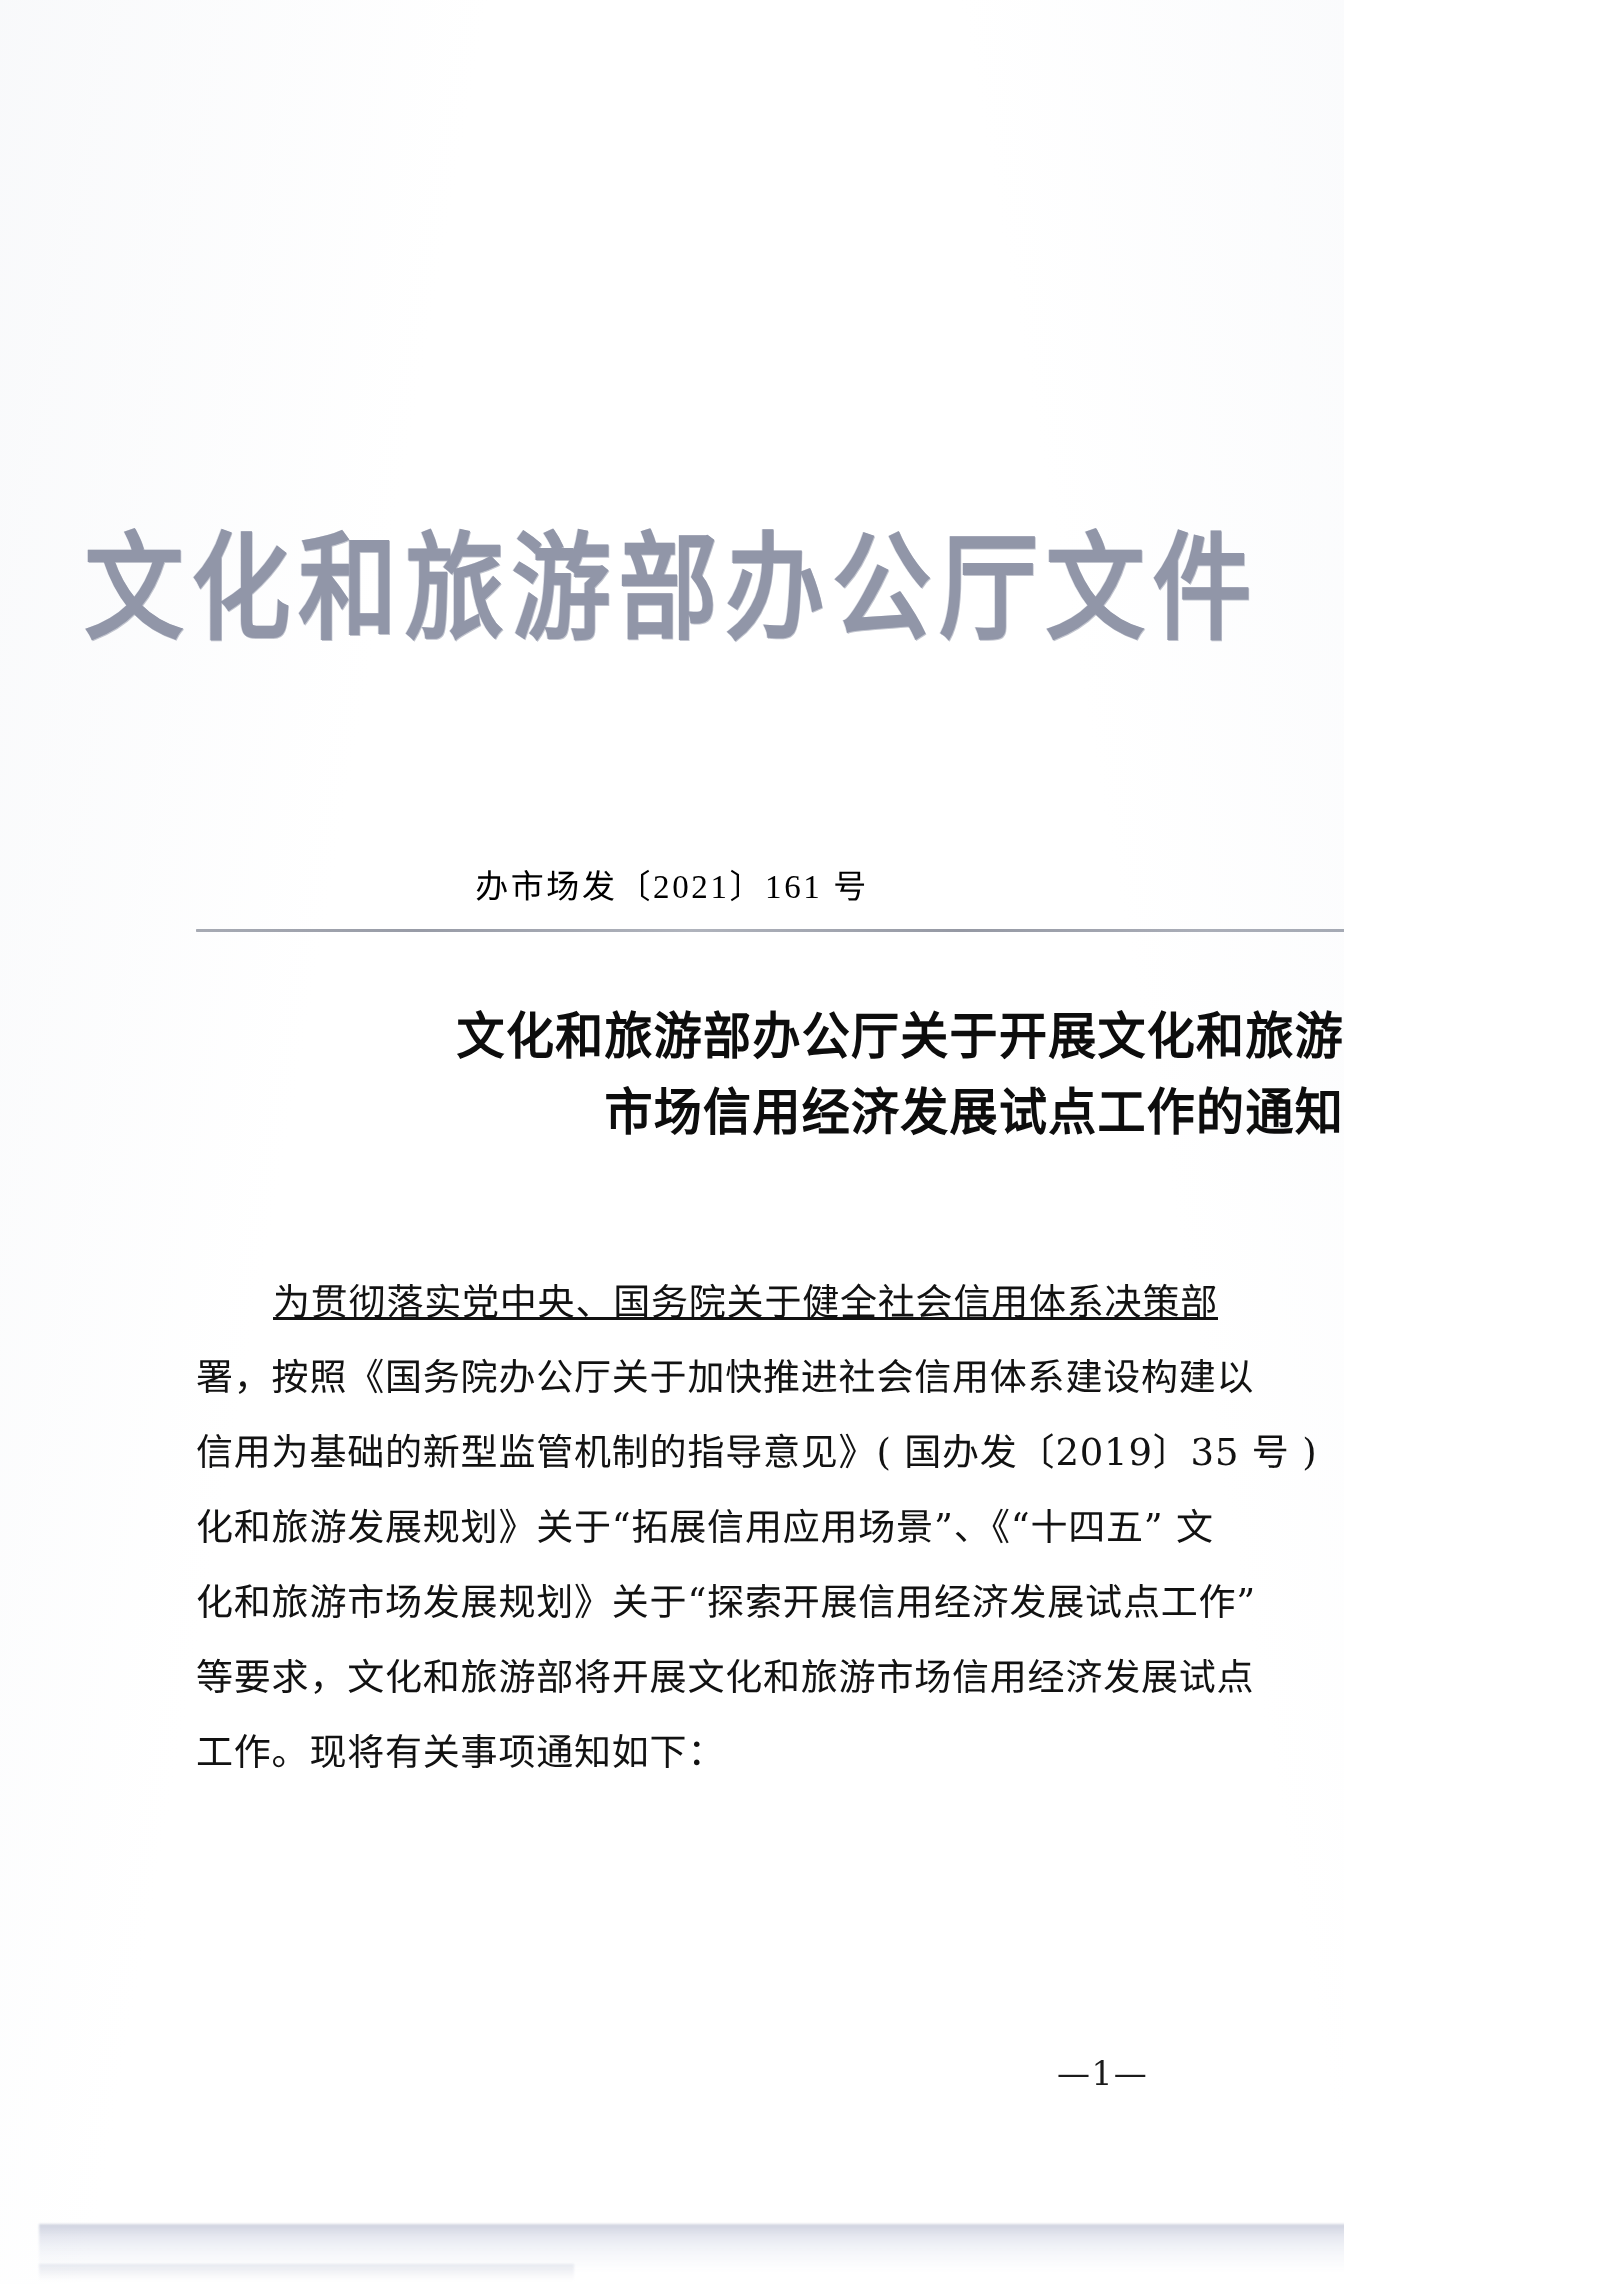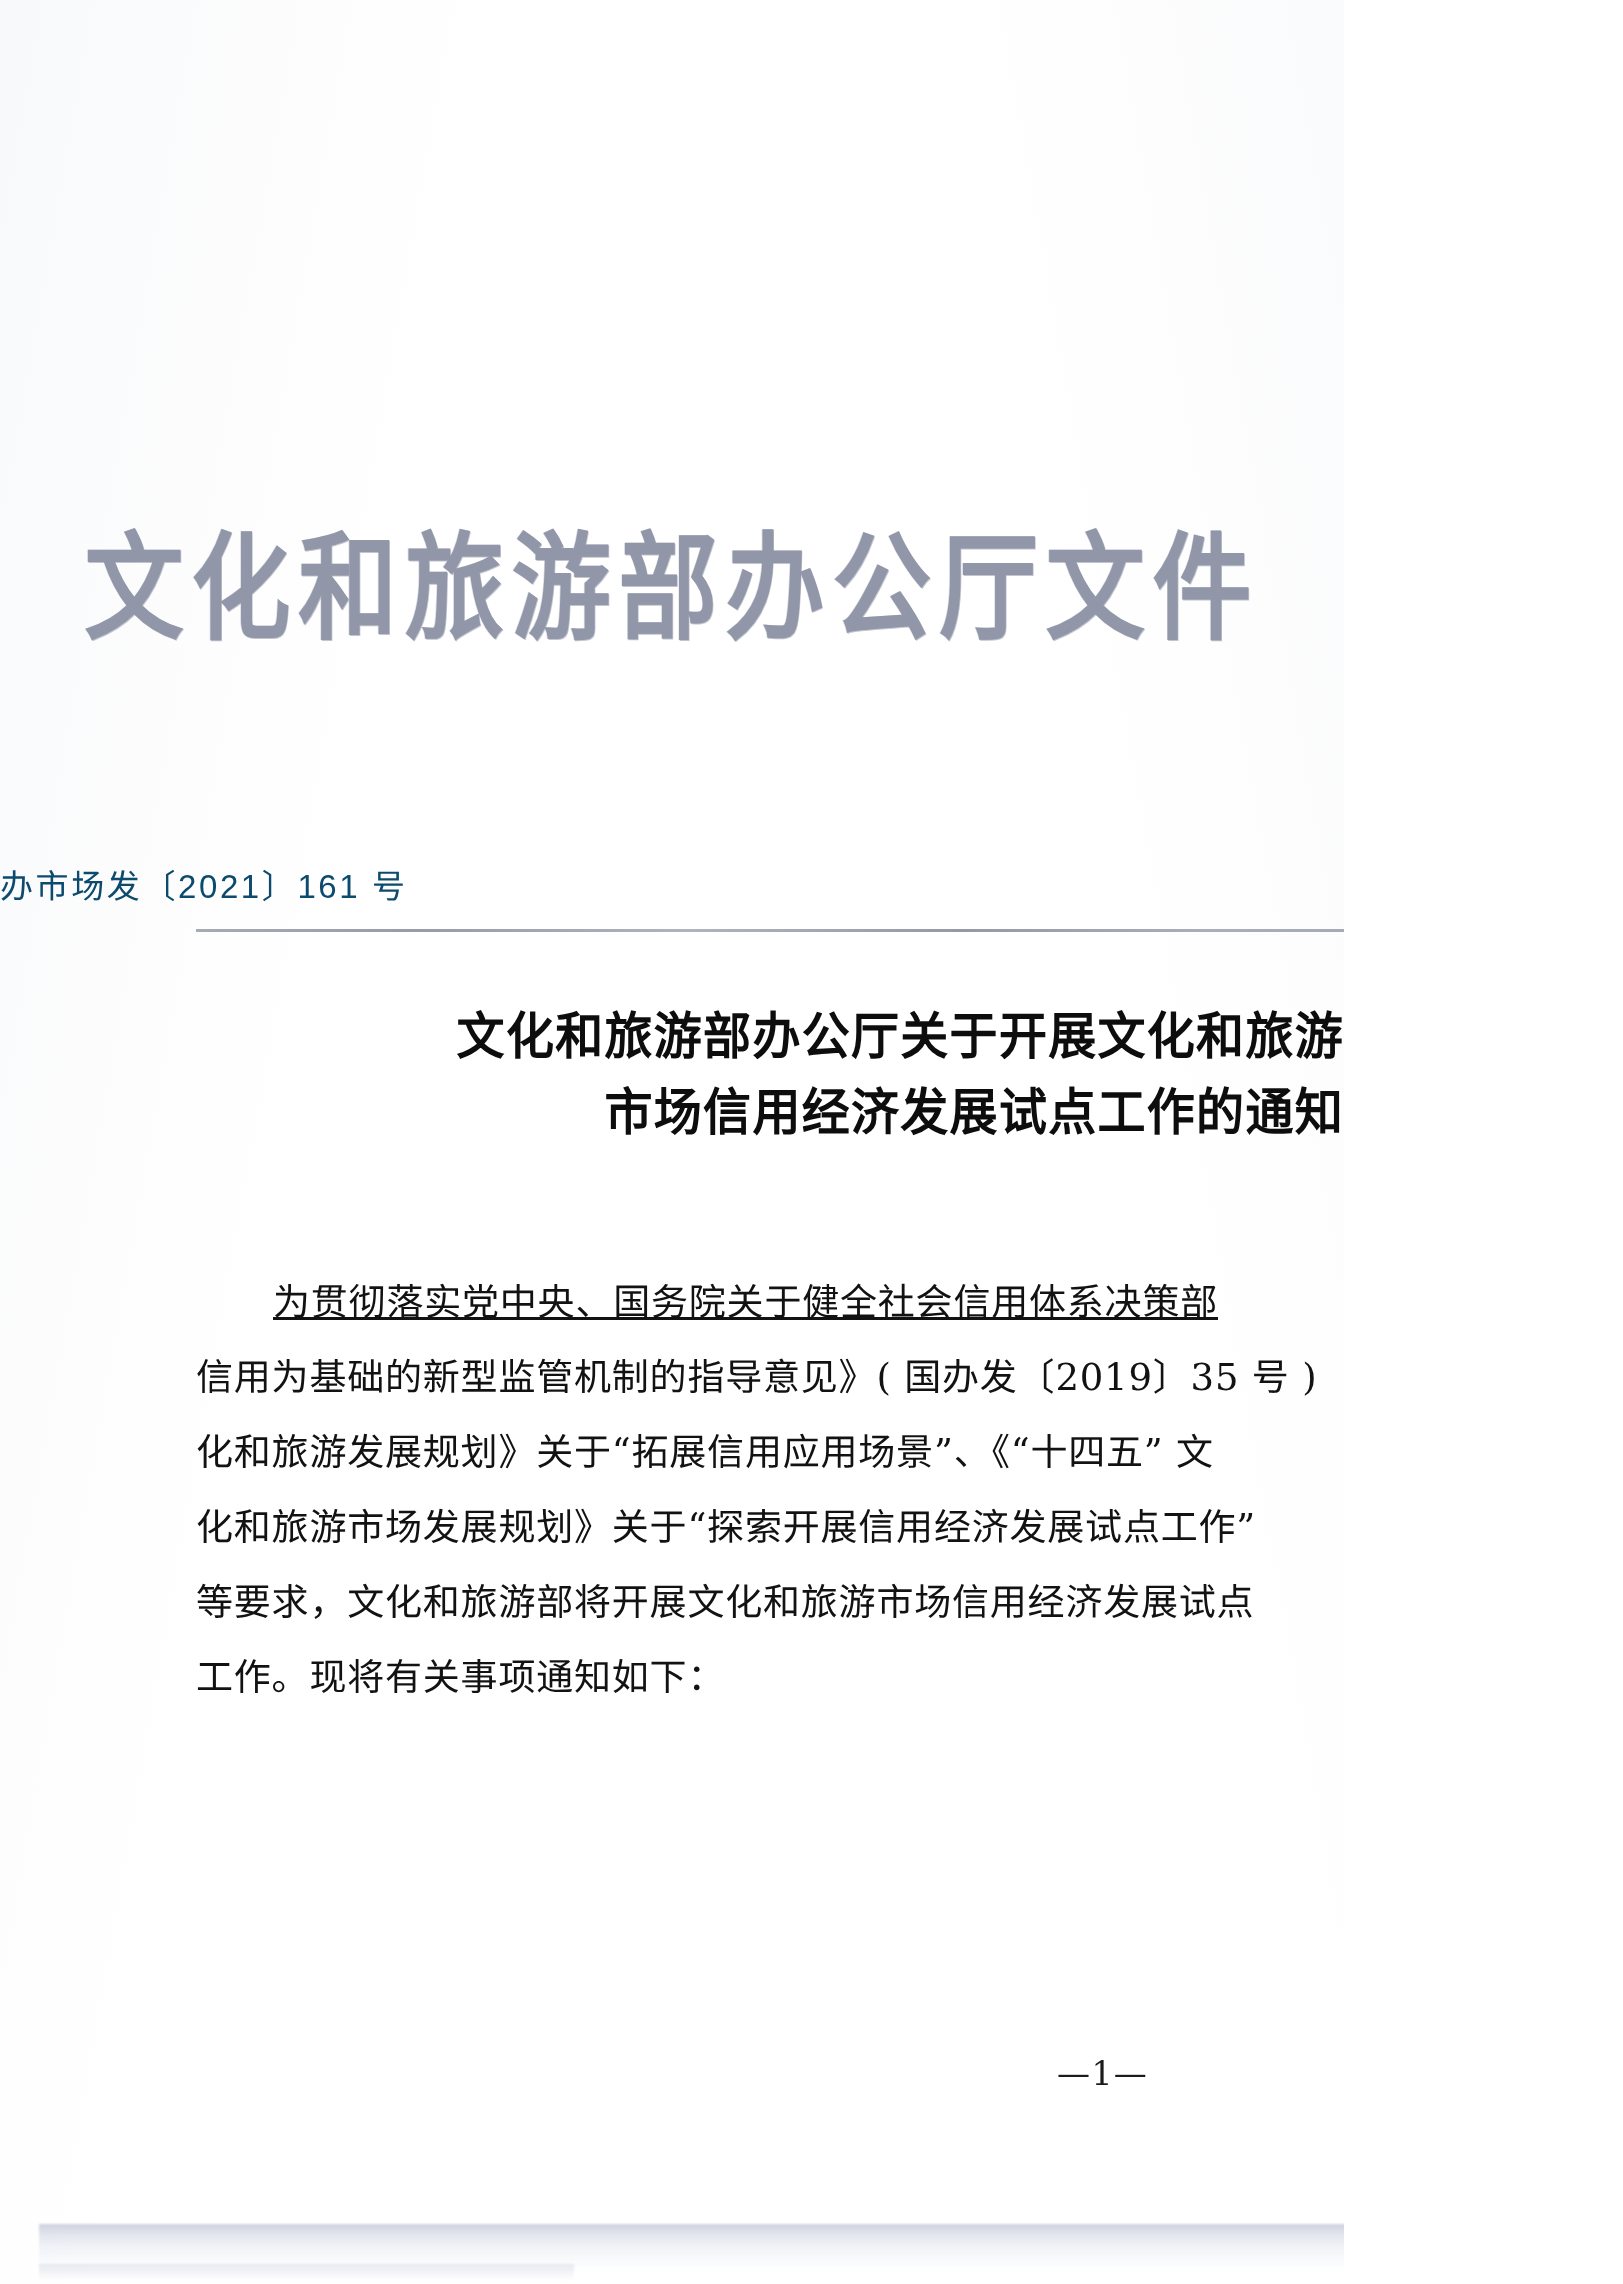--- a/index.html
+++ b/index.html
@@ -53,25 +53,25 @@
     filter: blur(0.2px);
     opacity: 0.97;
   }
 
   
   #doc-number {
     position: absolute;
     left: 0;
     right: 0;
     top: 860px;
-    text-align: left;
-    font-family: Liberation Sans, sans-serif;
+    text-align: center;
+    font-family: Liberation Serif, serif;
     font-size: 33px;
     letter-spacing: 2.6px;
-    color: #0c4a6e;
+    color: #000000;
     white-space: nowrap;
   }
 
   
   #separator-rule {
     position: absolute;
     left: 196px;
     width: 1233px;
     top: 929px;
     height: 3.3px;
@@ -179,20 +179,21 @@
   <div id="separator-rule"></div>
 
   <div id="doc-title">
     <div class="title-line">文化和旅游部办公厅关于开展文化和旅游</div>
     <div class="title-line">市场信用经济发展试点工作的通知</div>
   </div>
 
   <div id="body-text">
 
     <div class="body-line indent">为贯彻落实党中央、国务院关于健全社会信用体系决策部</div>
+    <div class="body-line">署，按照《国务院办公厅关于加快推进社会信用体系建设构建以</div>
     <div class="body-line">信用为基础的新型监管机制的指导意见》( 国办发〔2019〕35 号 )</div>
     <div class="body-line">化和旅游发展规划》关于“拓展信用应用场景”、《“十四五” 文</div>
     <div class="body-line">化和旅游市场发展规划》关于“探索开展信用经济发展试点工作”</div>
     <div class="body-line">等要求，文化和旅游部将开展文化和旅游市场信用经济发展试点</div>
     <div class="body-line">工作。现将有关事项通知如下：</div>
   </div>
 
   <div id="page-footer">—1—</div>
 
   <div id="scan-artifact"></div>

